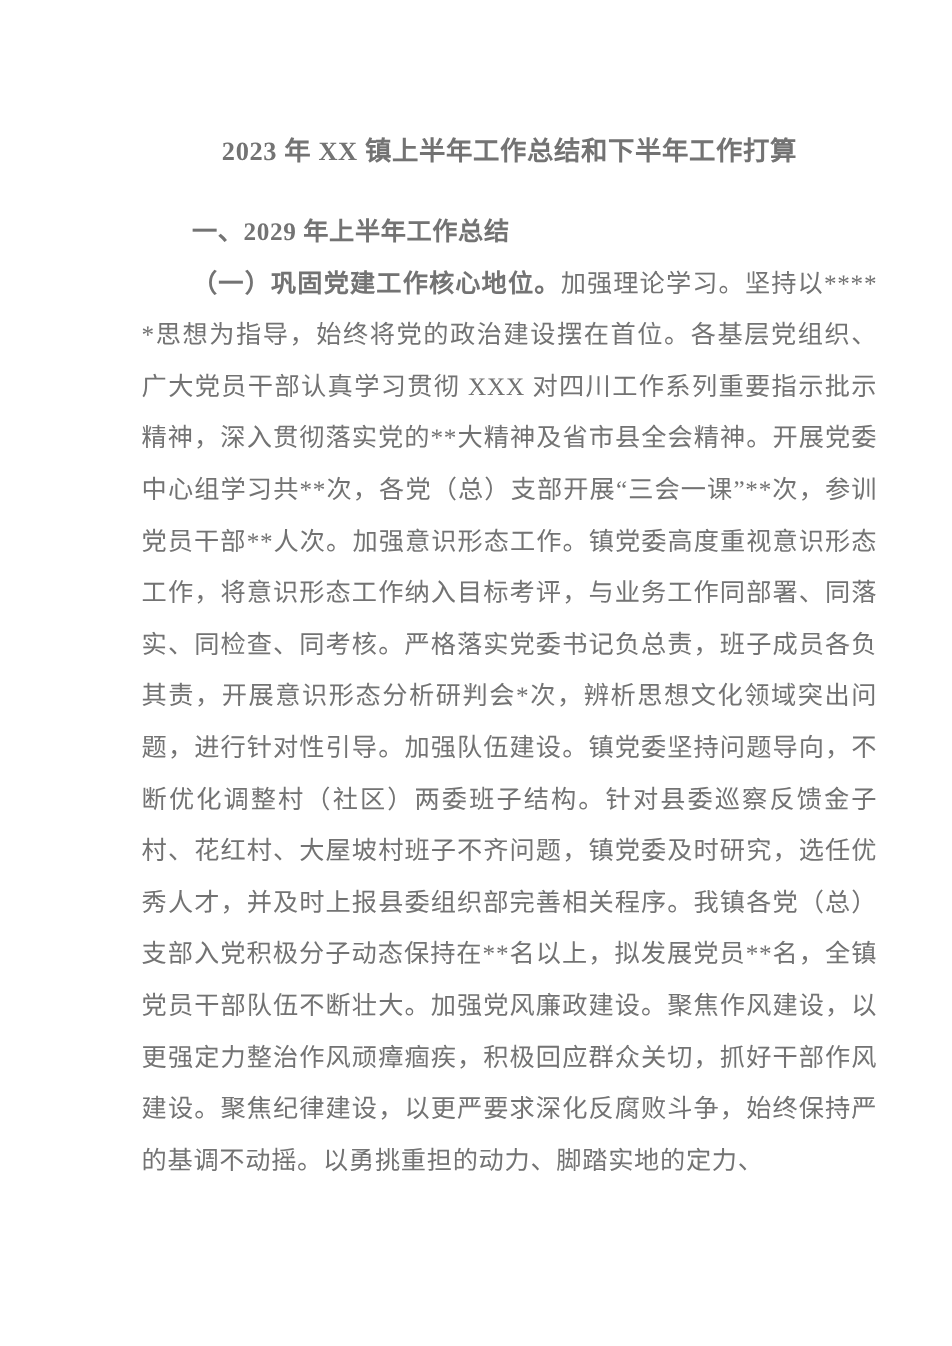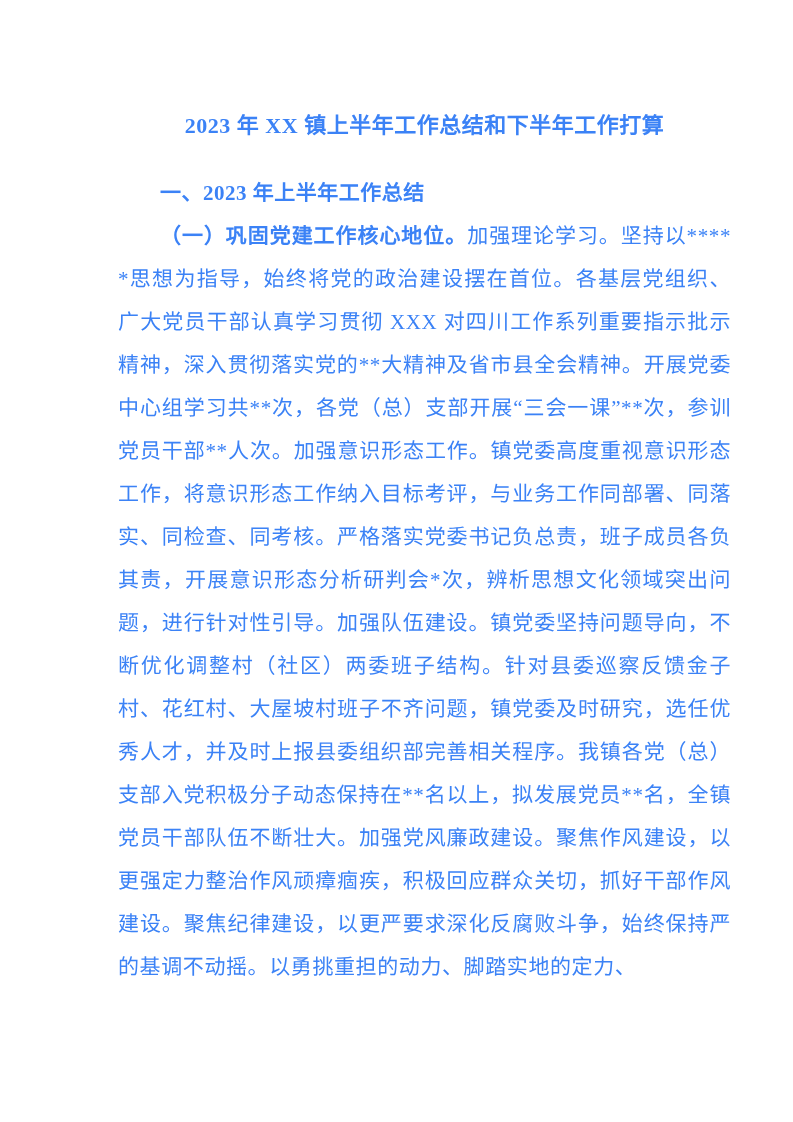--- a/index.html
+++ b/index.html
@@ -9,21 +9,21 @@
     }
     .page {
       position: relative;
       width: 793px;
       height: 1122px;
       background: #ffffff;
       box-sizing: border-box;
       padding: 104px 62px 0 118px;
       overflow: hidden;
       font-family: "Liberation Serif", "DejaVu Serif", serif;
-      color: #3b82f6;
+      color: #737373;
     }
     .doc-title {
       margin: 0;
       font-size: 22px;
       line-height: 43px;
       font-weight: bold;
       text-align: center;
       letter-spacing: 0.5px;
       white-space: nowrap;
     }
@@ -49,16 +49,16 @@
       font-weight: bold;
       margin-top: 36px;
     }
   </style>
 </head>
 <body>
 
 <div class="page">
   <h1 class="doc-title">2023 年 XX 镇上半年工作总结和下半年工作打算</h1>
 
-  <h2 class="section-heading">一、2023 年上半年工作总结</h2>
+  <h2 class="section-heading">一、2029 年上半年工作总结</h2>
 
   <p class="body-paragraph"><span class="paragraph-lead">（一）巩固党建工作核心地位。</span><span>加强理论学习。坚持以*****思想为指导，始终将党的政治建设摆在首位。各基层党组织、广大党员干部认真学习贯彻 XXX 对四川工作系列重要指示批示精神，深入贯彻落实党的**大精神及省市县全会精神。开展党委中心组学习共**次，各党（总）支部开展“三会一课”**次，参训党员干部**人次。加强意识形态工作。镇党委高度重视意识形态工作，将意识形态工作纳入目标考评，与业务工作同部署、同落实、同检查、同考核。严格落实党委书记负总责，班子成员各负其责，开展意识形态分析研判会*次，辨析思想文化领域突出问题，进行针对性引导。加强队伍建设。镇党委坚持问题导向，不断优化调整村（社区）两委班子结构。针对县委巡察反馈金子村、花红村、大屋坡村班子不齐问题，镇党委及时研究，选任优秀人才，并及时上报县委组织部完善相关程序。我镇各党（总）支部入党积极分子动态保持在**名以上，拟发展党员**名，全镇党员干部队伍不断壮大。加强党风廉政建设。聚焦作风建设，以更强定力整治作风顽瘴痼疾，积极回应群众关切，抓好干部作风建设。聚焦纪律建设，以更严要求深化反腐败斗争，始终保持严的基调不动摇。以勇挑重担的动力、脚踏实地的定力、</span></p>
 </div>
 
 </body></html>

